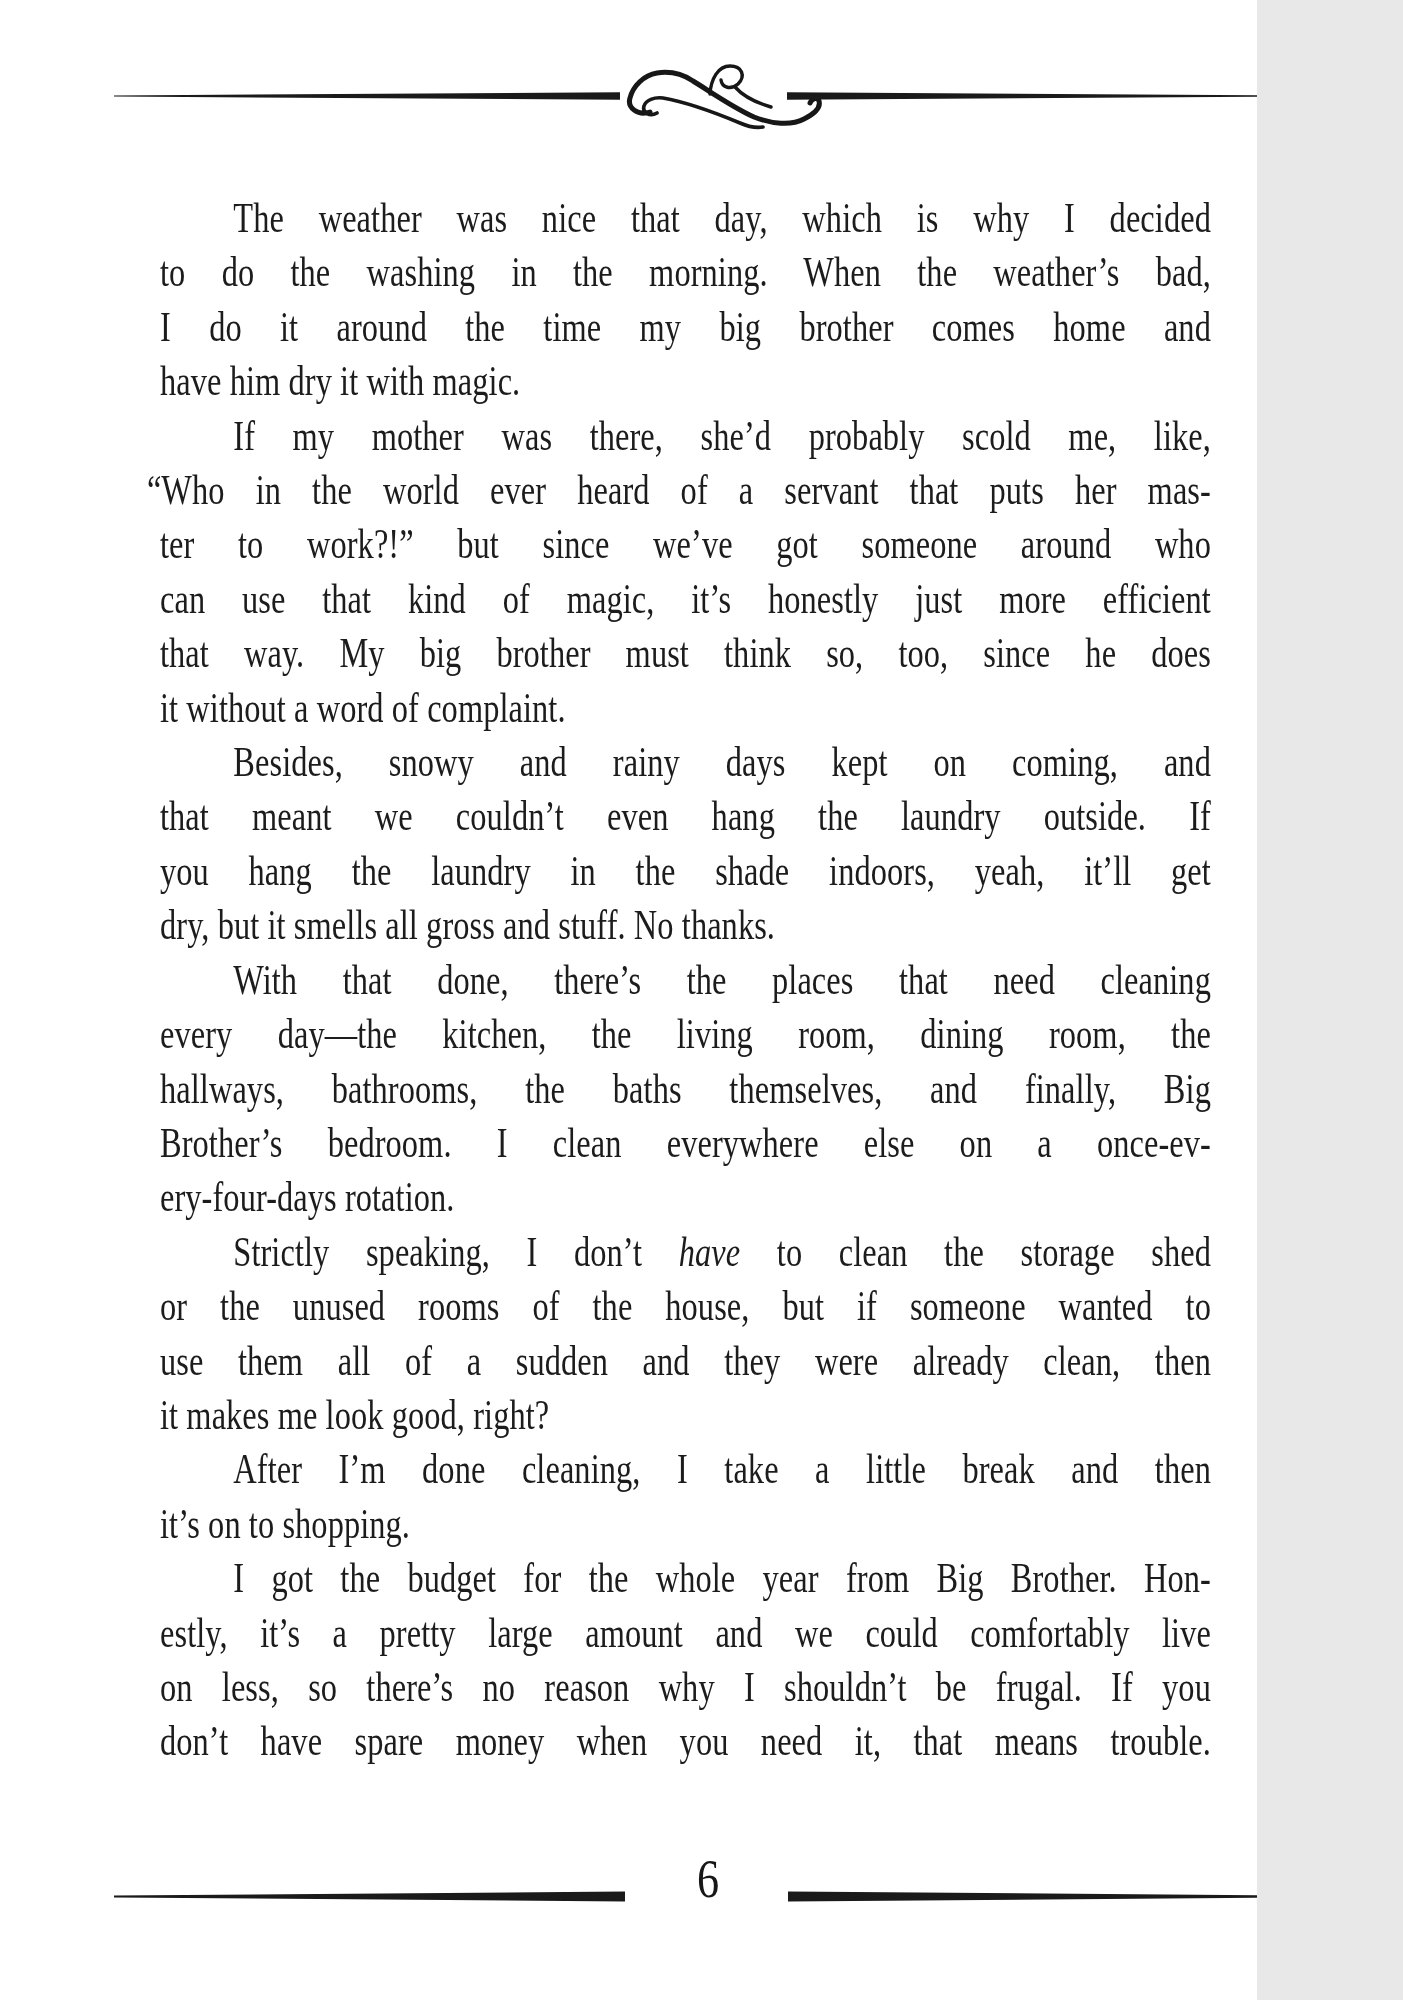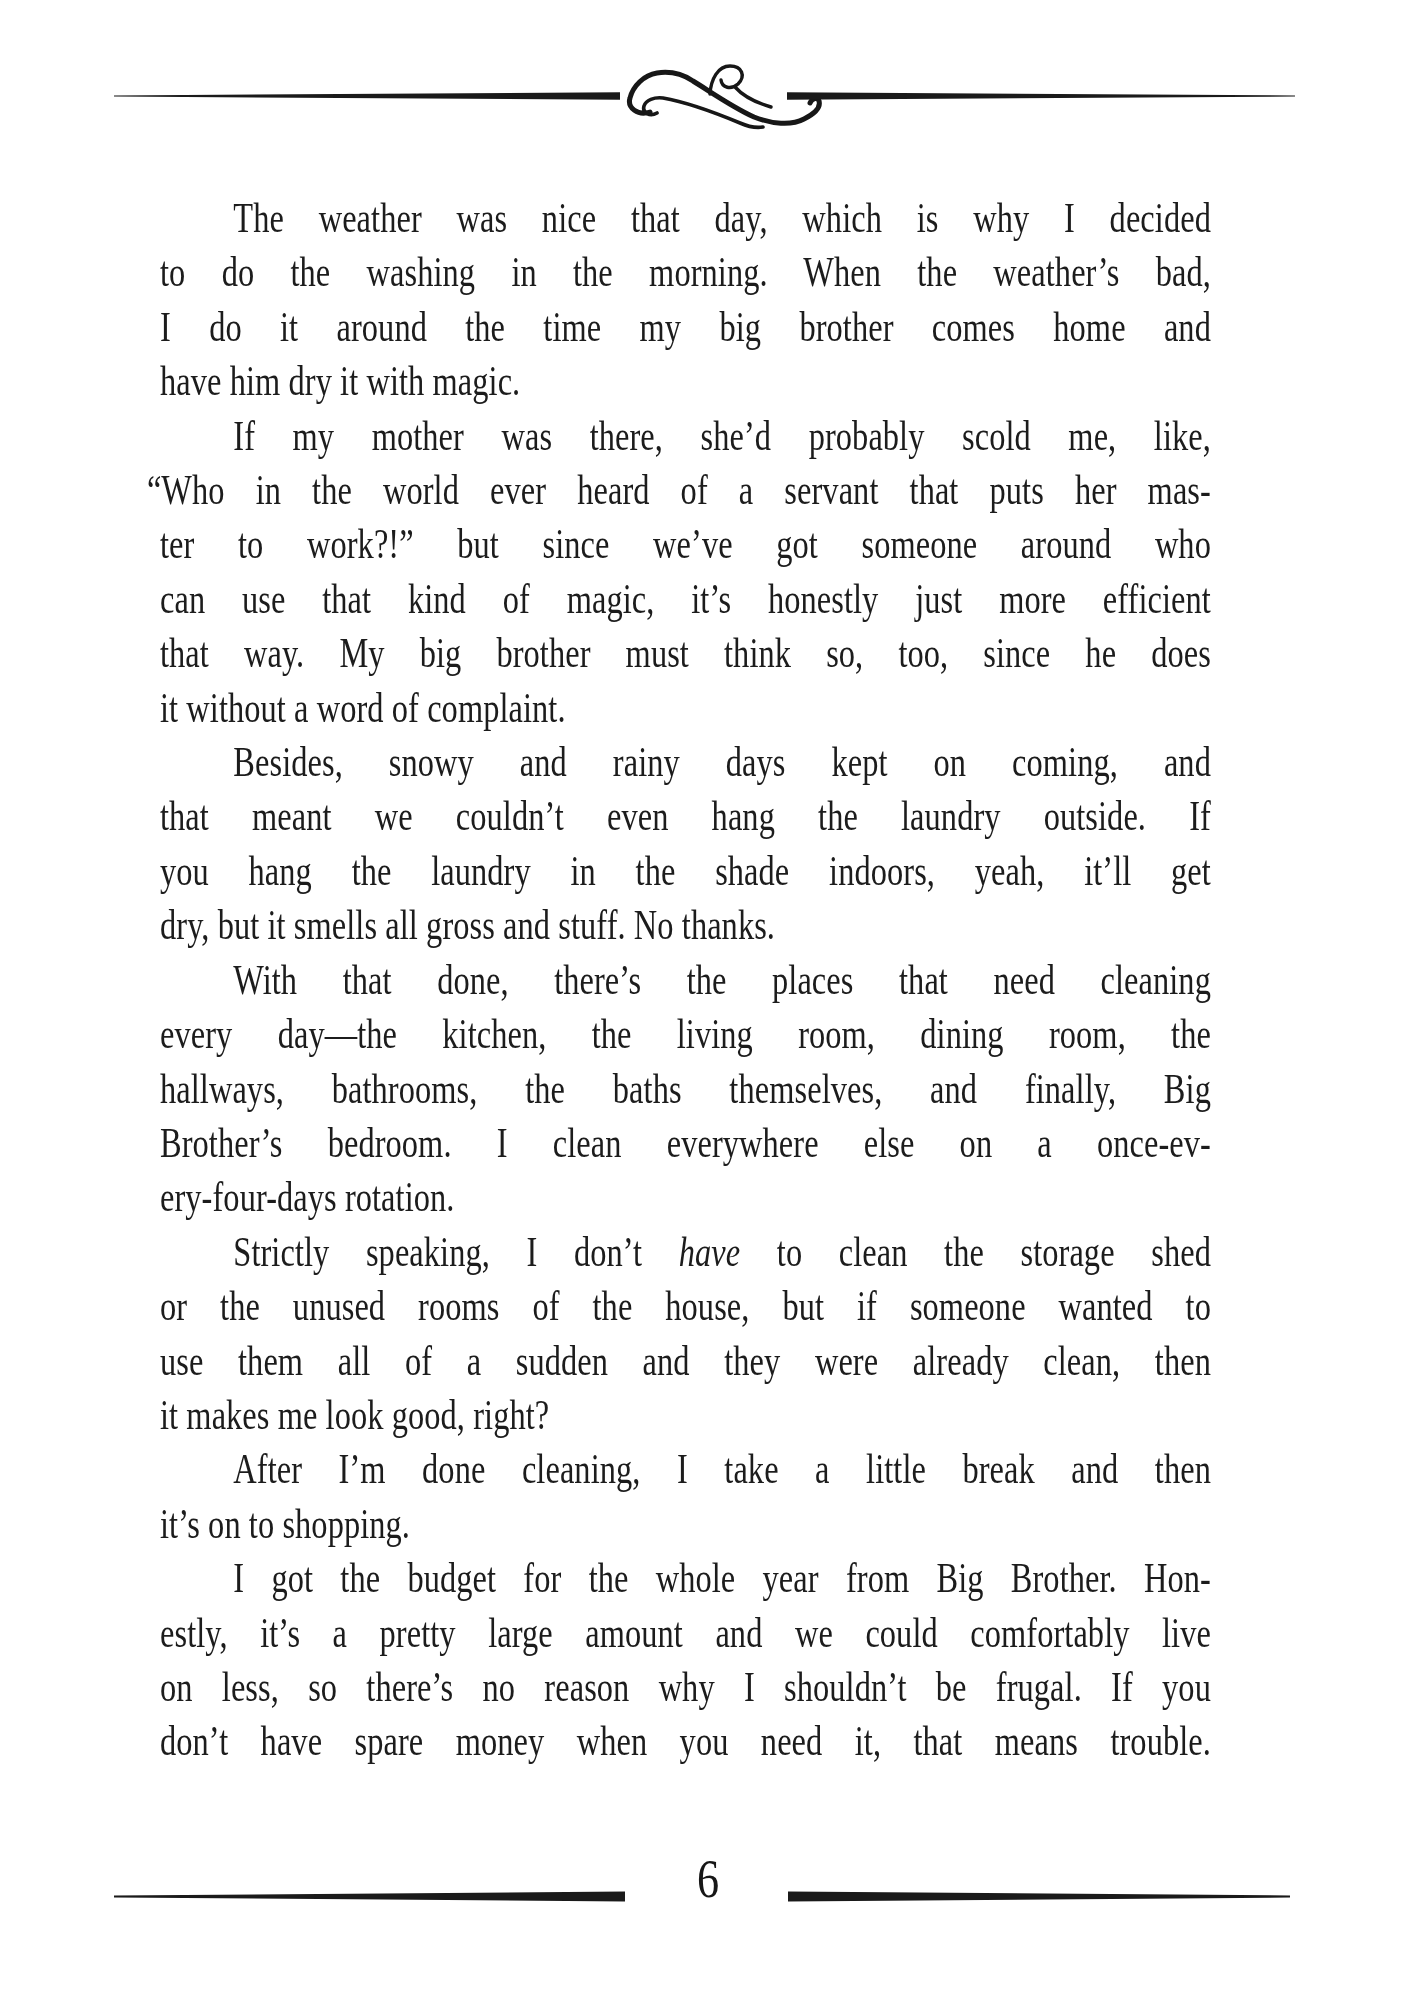--- a/index.html
+++ b/index.html
@@ -3,21 +3,21 @@
 <meta charset="utf-8">
 <style>
   html, body { margin: 0; padding: 0; }
   body {
     width: 1403px; height: 2000px;
     background: #e8e8e8;
     font-family: "Liberation Serif", "DejaVu Serif", serif;
   }
   .page {
     position: relative;
-    width: 1403px; height: 2000px;
+    width: 1257px; height: 2000px;
     background: #ffffff;
     overflow: hidden;
     color: #1c1c1c;
   }
   
   .rule { position: absolute; display: block; }
   .rule polygon { fill: #1a1a1a; }
   .swirl { position: absolute; left: 613px; top: 57px; width: 222px; height: 76px; }
   .swirl path {
     fill: none; stroke: #171717;

